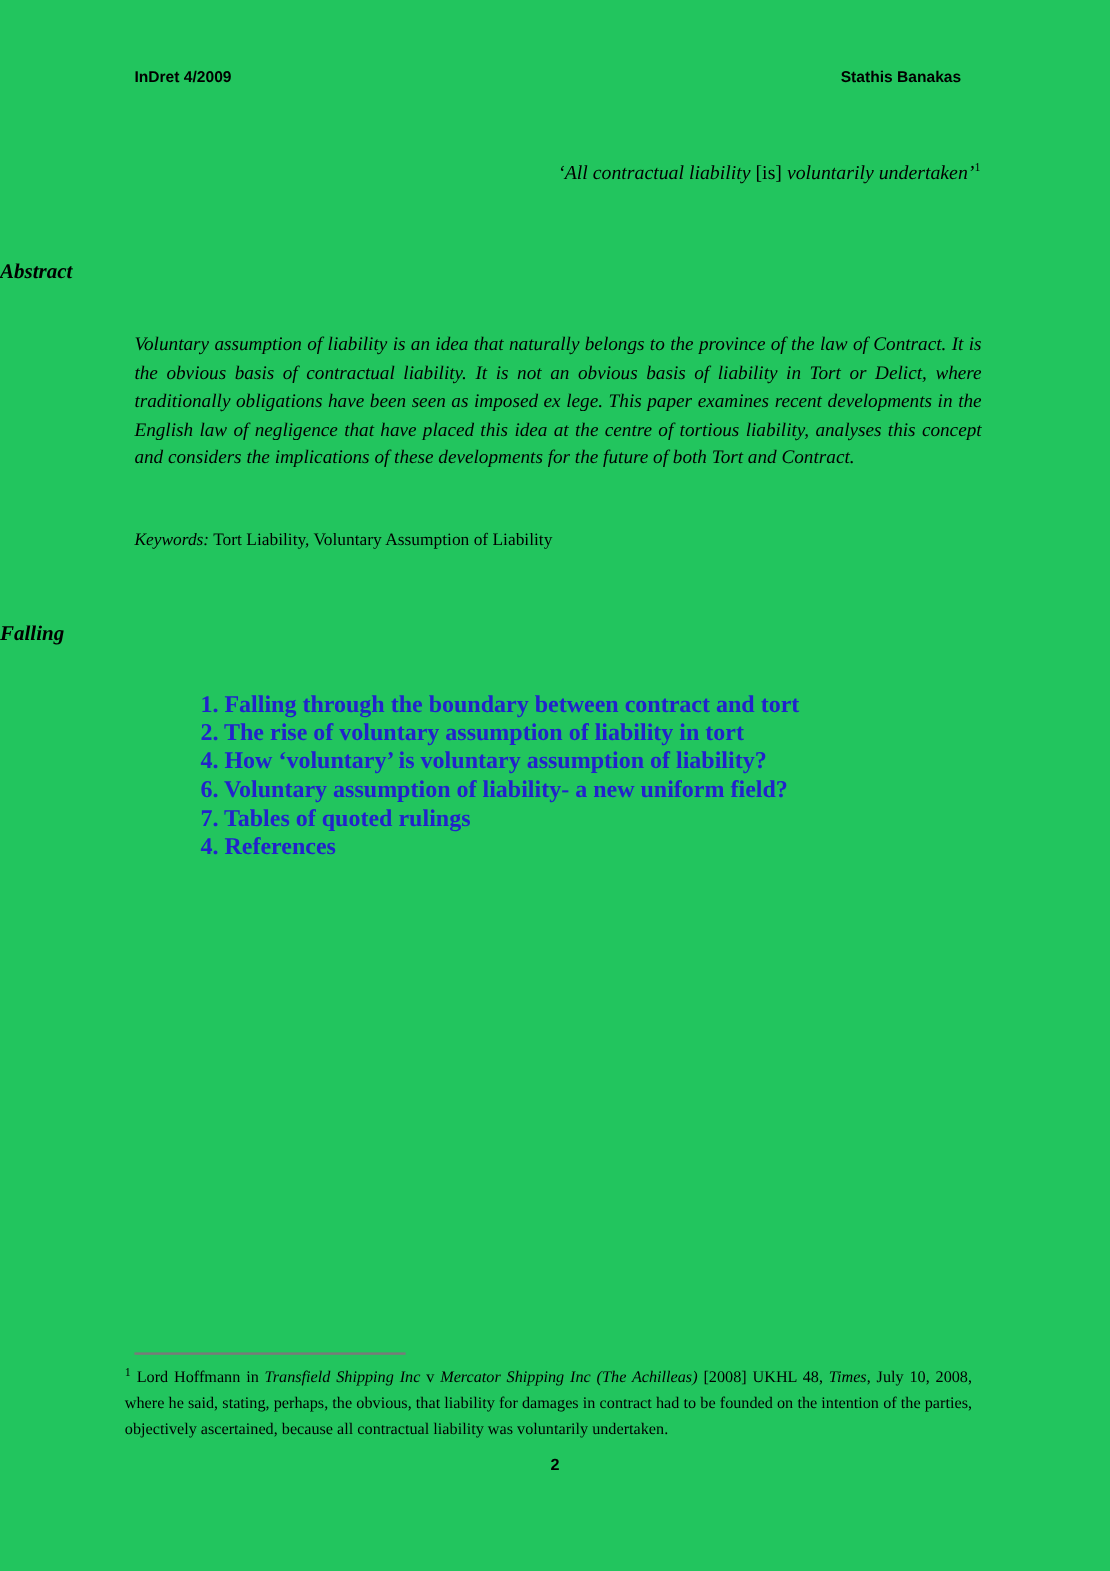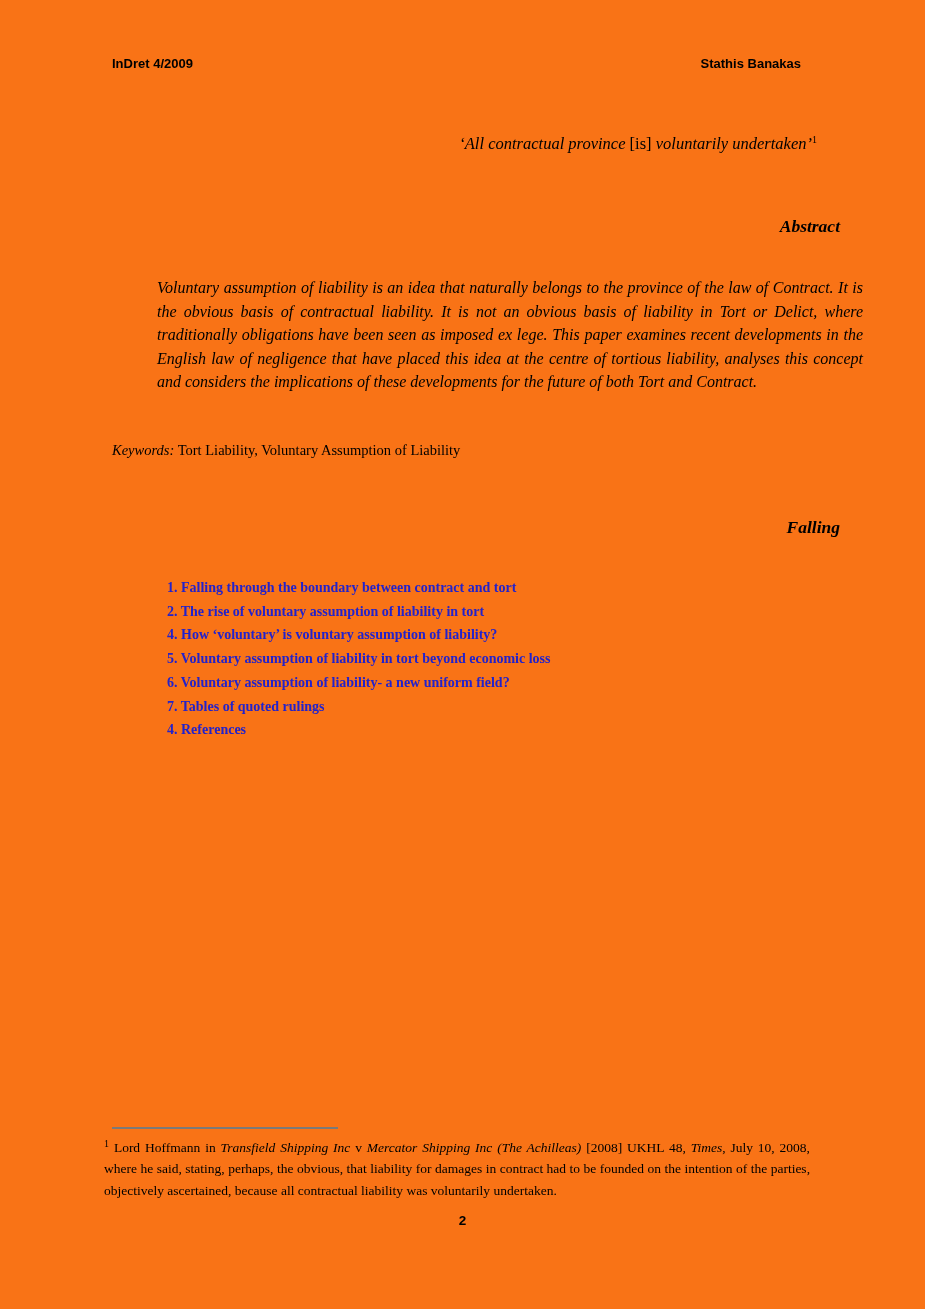--- a/index.html
+++ b/index.html
@@ -4,21 +4,21 @@
 <style>
   html, body {
     margin: 0;
     padding: 0;
     background: #ffffff;
   }
   .page {
     position: relative;
     width: 925px;
     height: 1309px;
-    background: #f97316;
+    background: #22c55e;
     color: #000000;
     font-family: "Liberation Serif", serif;
     overflow: hidden;
   }
   .running-head-left {
     position: absolute;
     left: 112px;
     top: 56px;
     font-family: "Liberation Sans", sans-serif;
     font-weight: bold;
@@ -45,54 +45,53 @@
   .epigraph sup, .footnote sup {
     font-size: 10px;
     font-style: normal;
     vertical-align: super;
     line-height: 0;
   }
   .section-title {
     position: absolute;
     left: 0;
     width: 840px;
-    text-align: right;
+    text-align: left;
     font-size: 17.5px;
     font-weight: bold;
     font-style: italic;
   }
   .abstract-title { top: 216px; }
   .summary-title  { top: 517px; }
   .abstract-body {
     position: absolute;
     left: 112px;
     top: 276px;
     width: 706px;
     font-size: 16px;
     font-style: italic;
     line-height: 23.5px;
     text-align: justify;
-    margin-left: 45px;
   }
   .keywords {
     position: absolute;
     left: 112px;
     top: 442px;
     font-size: 14.5px;
     text-align: center;
   }
   .keywords .kw-label { font-style: italic; }
   .summary-list {
     position: absolute;
     left: 167px;
     top: 576px;
     margin: 0;
     padding: 0;
     list-style: none;
-    font-size: 14px;
+    font-size: 20px;
     font-weight: bold;
     line-height: 23.7px;
     color: var(--link-blue, #2222cc);
   }
   .summary-list li { cursor: pointer; }
   .footnote-rule {
     position: absolute;
     left: 112px;
     top: 1127px;
     width: 226px;
@@ -122,39 +121,38 @@
 </head>
 <body>
 
 <div class="page">
 
   <div class="running-head-left">InDret 4/2009</div>
 
   <div class="running-head-right">Stathis Banakas</div>
 
   <div class="epigraph">
-    <span>‘All contractual province </span><span class="upright">[is]</span><span> voluntarily undertaken’</span><sup>1</sup>
+    <span>‘All contractual liability </span><span class="upright">[is]</span><span> voluntarily undertaken’</span><sup>1</sup>
   </div>
 
   <div class="section-title abstract-title">Abstract</div>
 
   <div class="abstract-body">Voluntary assumption of liability is an idea that naturally belongs to the province of the law of Contract.  It is the obvious basis of contractual liability. It is not an obvious basis of liability in Tort or Delict, where traditionally obligations have been seen as imposed ex lege. This paper examines recent developments in the English law of negligence that have placed this idea at the centre of tortious liability, analyses this concept and considers the implications of these developments for the future of both Tort and Contract.</div>
 
   <div class="keywords">
     <span class="kw-label">Keywords:</span>
     <span>Tort Liability, Voluntary Assumption of Liability</span>
   </div>
 
   <div class="section-title summary-title">Falling</div>
 
   <ul class="summary-list">
     <li>1. Falling through the boundary between contract and tort</li>
     <li>2. The rise of voluntary assumption of liability in tort</li>
     <li>4. How ‘voluntary’ is voluntary assumption of liability?</li>
-    <li>5. Voluntary assumption of liability in tort beyond economic loss</li>
     <li>6. Voluntary assumption of liability- a new uniform field?</li>
     <li>7. Tables of quoted rulings</li>
     <li>4. References</li>
   </ul>
 
   <div class="footnote-rule"></div>
 
   <div class="footnote">
     <sup>1</sup><span class="upright"> Lord Hoffmann in </span><i>Transfield Shipping Inc</i><span class="upright"> v </span><i>Mercator Shipping Inc (The Achilleas)</i><span class="upright"> [2008] UKHL 48, </span><i>Times</i><span class="upright">, July 10, 2008, where he said, stating, perhaps, the obvious, that liability for damages in contract had to be founded on the intention of the parties, objectively ascertained, because all contractual liability was voluntarily undertaken.</span>
   </div>

